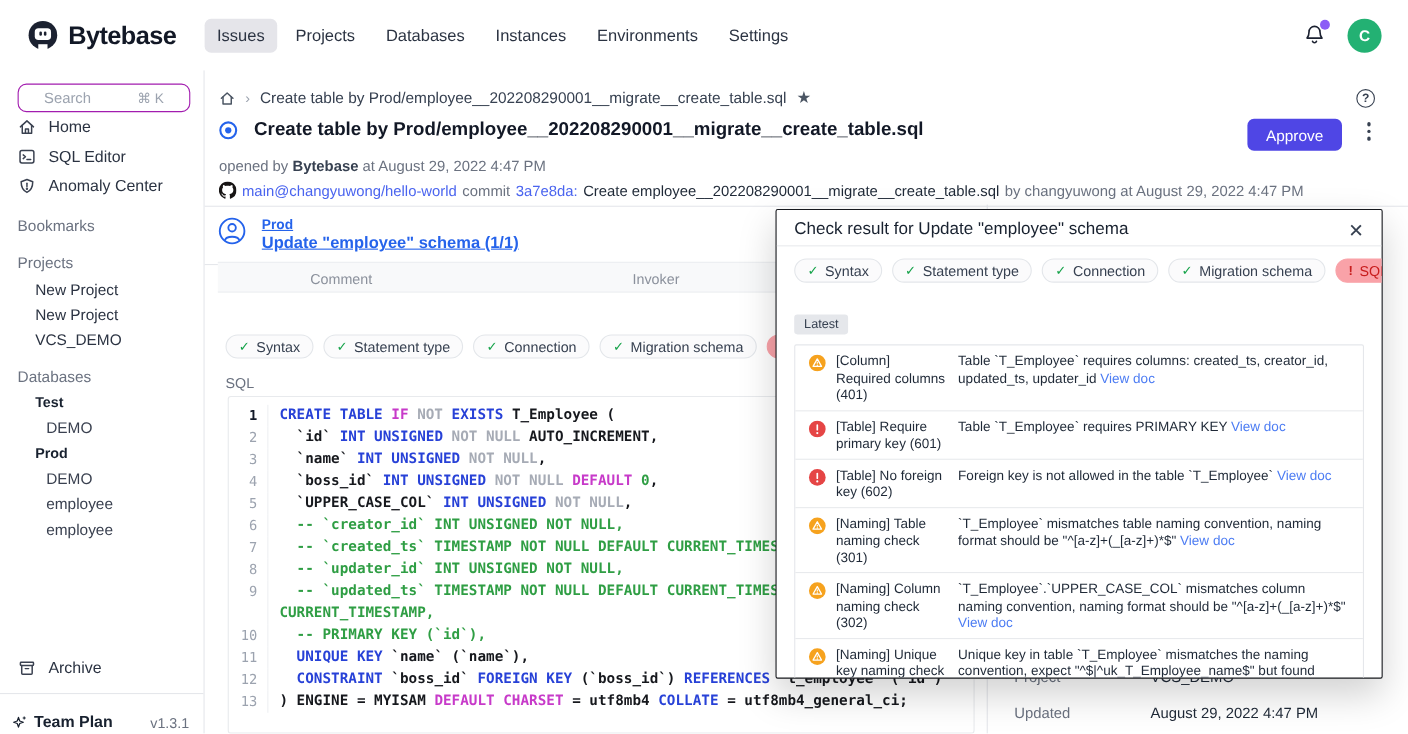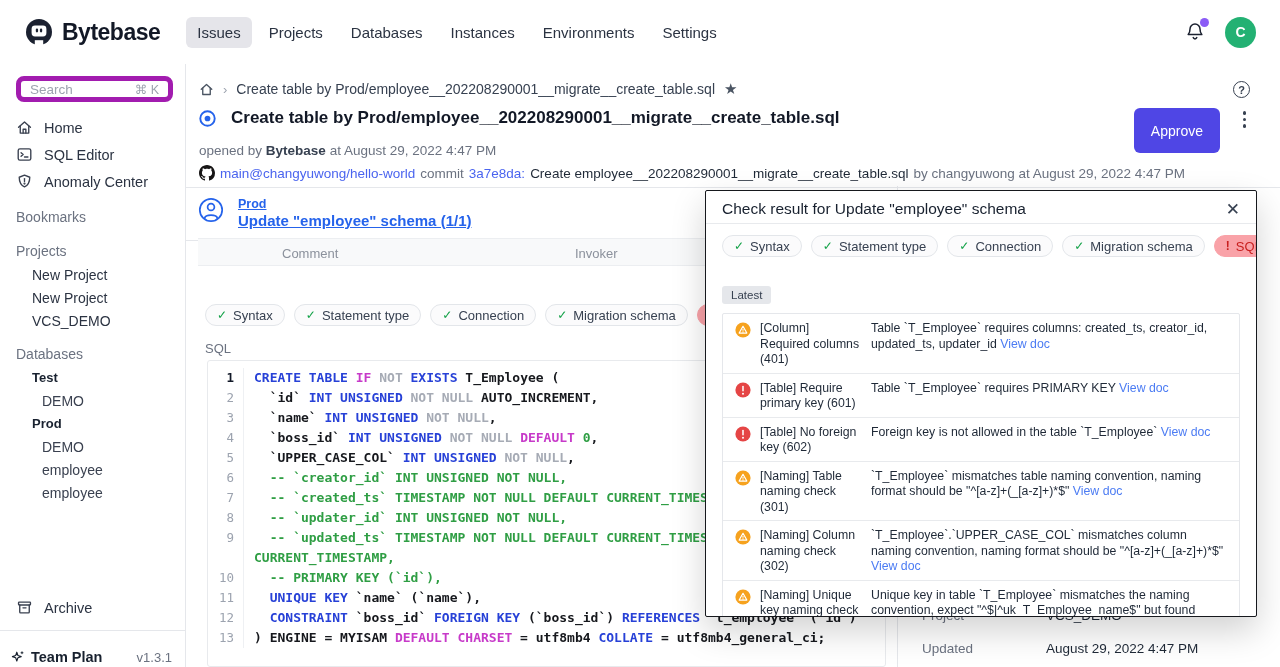--- a/index.html
+++ b/index.html
@@ -13,41 +13,41 @@
   .topnav { display:flex; gap:6px; margin-left:26px; }
   .nav-item { padding:7px 11px; border-radius:6px; font-size:15px; color:#2b3342; cursor:pointer; }
   .nav-item.active { background:#e5e5ea; }
   .top-right { margin-left:auto; display:flex; align-items:center; gap:18px; }
   .bell-wrap { position:relative; width:24px; height:24px; }
   .bell-dot { position:absolute; top:-2px; right:-2px; width:9px; height:9px; border-radius:50%; background:#8b5cf6; }
   .avatar { width:31px; height:31px; border-radius:50%; background:#23b173; color:#fff; font-size:14px; font-weight:700; display:grid; place-items:center; }
 
   
   .sidebar { position:absolute; top:64px; left:0; width:186px; bottom:0; border-right:1px solid #e5e7eb; padding:12px 12px 0 16px; }
-  .searchbox { display:flex; align-items:center; height:26px; border:5px solid #a21caf; border-radius:8px; padding:0 9px; color:#9ca3af; font-size:13.5px; }
+  .searchbox { display:flex; align-items:center; height:26px; border:1px solid #a21caf; border-radius:8px; padding:0 23px; color:#9ca3af; font-size:13.5px; }
   .search-k { margin-left:auto; color:#9ca3af; font-size:12.5px; }
-  .side-nav { margin-top:12px; }
+  .side-nav { }
   .side-row { display:flex; align-items:center; gap:11px; height:27px; font-size:14.5px; color:#2b3342; cursor:pointer; }
   .side-head { margin-top:9px; height:25px; display:flex; align-items:center; color:#6b7280; font-size:14px; }
   .side-sub { height:23px; display:flex; align-items:center; padding-left:16px; font-size:14px; color:#2b3342; cursor:pointer; }
   .side-env { height:23px; display:flex; align-items:center; padding-left:16px; font-size:13px; font-weight:700; color:#18212f; }
   .side-db { height:23px; display:flex; align-items:center; padding-left:26px; font-size:14px; color:#3a4150; cursor:pointer; }
   .side-archive { position:absolute; bottom:46px; left:16px;margin-top:29px; }
   .side-plan { position:absolute; bottom:0; left:0; right:0; height:37px; border-top:1px solid #e5e7eb; display:flex; align-items:center; padding:16px 13px 0 10px; gap:5px; }
   .plan-label { font-size:14.5px; font-weight:700; color:#18212f; }
   .plan-ver { margin-left:auto; font-size:13px; color:#6b7280; }
 
   
   .main { position:absolute; left:186px; top:64px; right:0; bottom:0; }
   .crumb { position:absolute; top:16px; left:13px; display:flex; align-items:center; gap:9px; font-size:14px; color:#374151; }
   .crumb-sep { color:#9ca3af; font-size:13px; }
   .crumb-star { color:#4b5563; font-size:15px; cursor:pointer; }
   .title-row { position:absolute; top:44px; left:12px; display:flex; align-items:center; gap:14px; }
   .issue-title { font-size:17px; font-weight:700; color:#121826; }
-  .approve-btn { position:absolute; top:44px; right:60px; height:45px; padding:0 17px; background:#4f46e5; color:#fff; font-size:14px; font-weight:500; border:none; border-radius:6px; display:grid; place-items:center; cursor:pointer;margin-left:16px; }
+  .approve-btn { position:absolute; top:44px; right:60px; height:29px; padding:0 17px; background:#4f46e5; color:#fff; font-size:14px; font-weight:500; border:none; border-radius:6px; display:grid; place-items:center; cursor:pointer;margin-left:16px; }
   .dots { position:absolute; top:47px; right:34px; display:flex; flex-direction:column; gap:3px; cursor:pointer; }
   .dots i { width:3.5px; height:3.5px; border-radius:50%; background:#374151; }
   .meta1 { position:absolute; top:79px; left:13px; font-size:13.5px; color:#6b7280; }
   .meta1 b { color:#374151; font-weight:600; }
   .meta2 { position:absolute; top:101px; left:13px; display:flex; align-items:flex-end; gap:5px; font-size:13.5px; color:#6b7280; white-space:nowrap; }
   .lnk { color:#4a64ef; cursor:pointer; }
   .meta-msg { color:#1f2937; font-weight:500; }
   .hr1 { position:absolute; top:123px; left:0; right:0; height:1px; background:#e5e7eb; }
   .stage-row { position:absolute; top:133px; left:12px; display:flex; gap:14px; }
   .stage-env { font-size:12.5px; font-weight:700; color:#2563eb; text-decoration:underline; cursor:pointer; }

